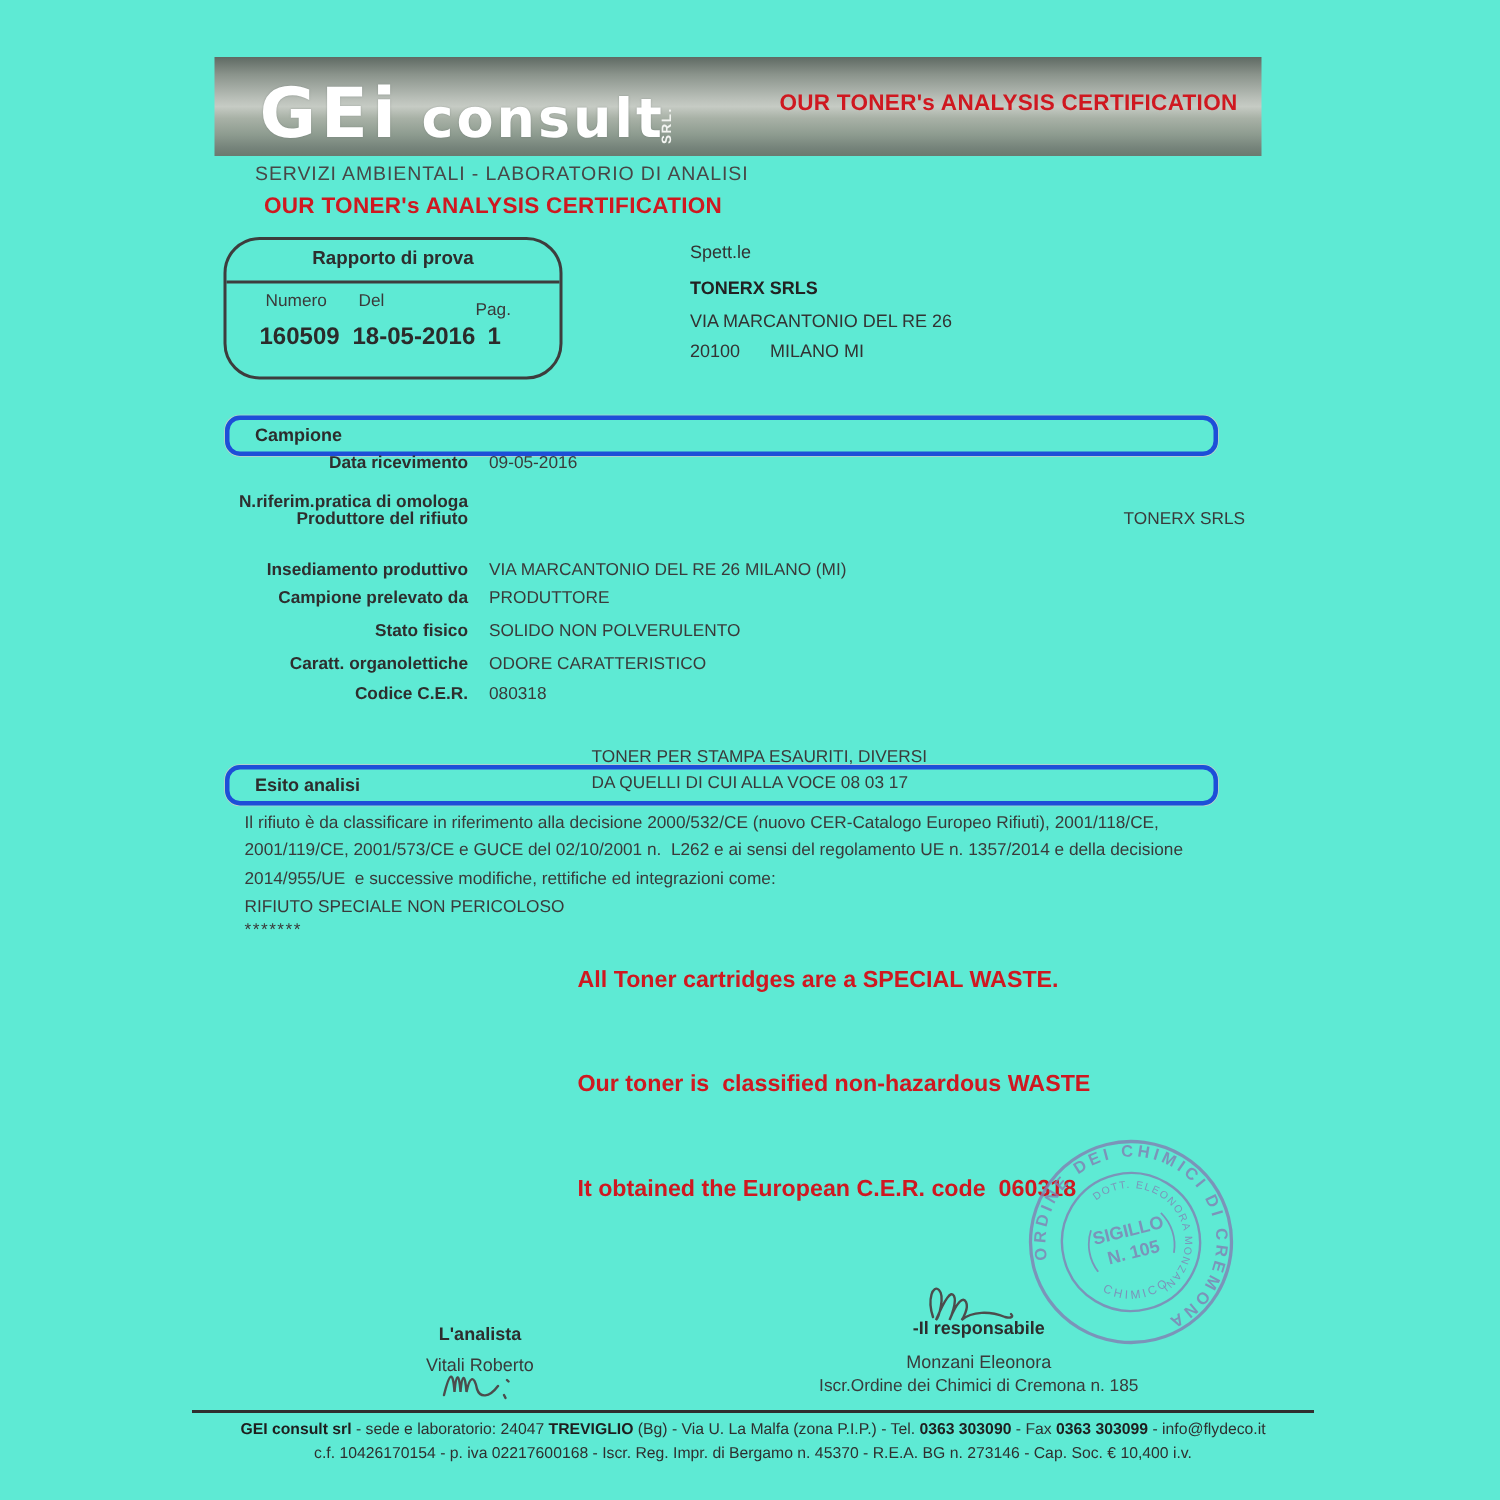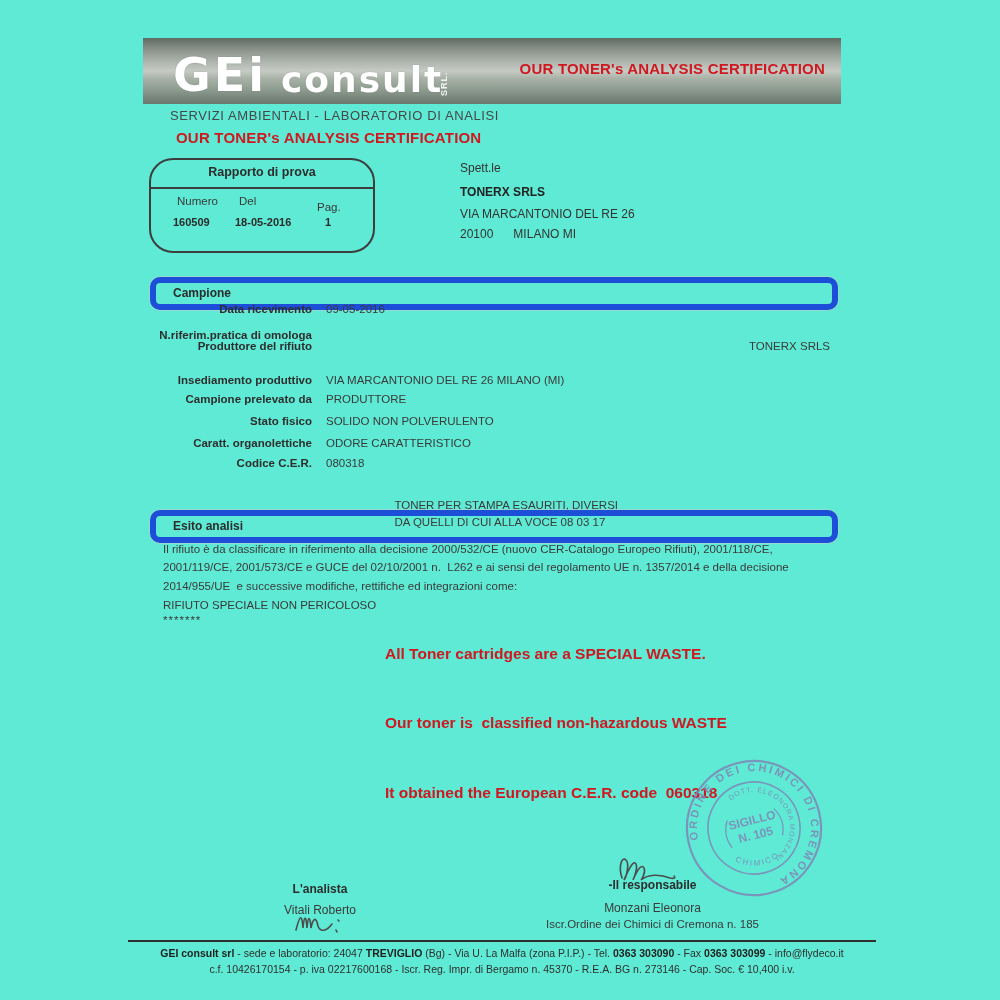--- a/index.html
+++ b/index.html
@@ -37,31 +37,30 @@
   .red-title{left:176px;top:129px;color:var(--accent-red,#cf1820);font-weight:bold;font-size:15px;letter-spacing:.2px;}
 
   
   .report-box{
     left:149px;top:158px;width:222px;height:91px;
     border:2px solid #3d3d3d;border-radius:24px;
   }
   .report-title{left:0;right:0;top:5px;text-align:center;font-weight:bold;font-size:12.5px;color:#2d2d2d;}
   .report-divider{left:0;right:0;top:27px;height:1.5px;background:#3d3d3d;}
   .rb-h{font-size:11.5px;color:#3a3a3a;}
-  .rb-v{font-size:11px;font-weight:bold;color:#2b2b2b;}
+  .rb-v{font-size:16px;font-weight:bold;color:#2b2b2b;}
 
   
   .addr{font-size:12px;color:#333;}
   .addr.bold{font-weight:bold;color:#222;}
 
   
   .section-bar{
-    left:150px;width:656px;height:21px;border:6px solid #1d4ed8;border-radius:10px;
+    left:150px;width:656px;height:21px;border:3px solid #1d4ed8;border-radius:10px;
     box-shadow:0 0 0 .5px #c9c9c9;
-    padding-left:20px;
   }
   .section-bar span{
     position:absolute;left:17px;top:0;line-height:21px;font-weight:bold;font-size:12px;color:#2c2c2c;
   }
 
   
   .frow{left:150px;width:680px;display:flex;align-items:flex-start;}
   .flabel{width:162px;text-align:right;font-weight:bold;font-size:11.5px;color:#2e2e2e;flex:none;}
   .fvalue{margin-left:14px;font-size:11.5px;color:#3a3a3a;white-space:pre-wrap;}
   .fvalue2{margin-left:30px;font-size:11.5px;color:#3a3a3a;line-height:1.45;}

